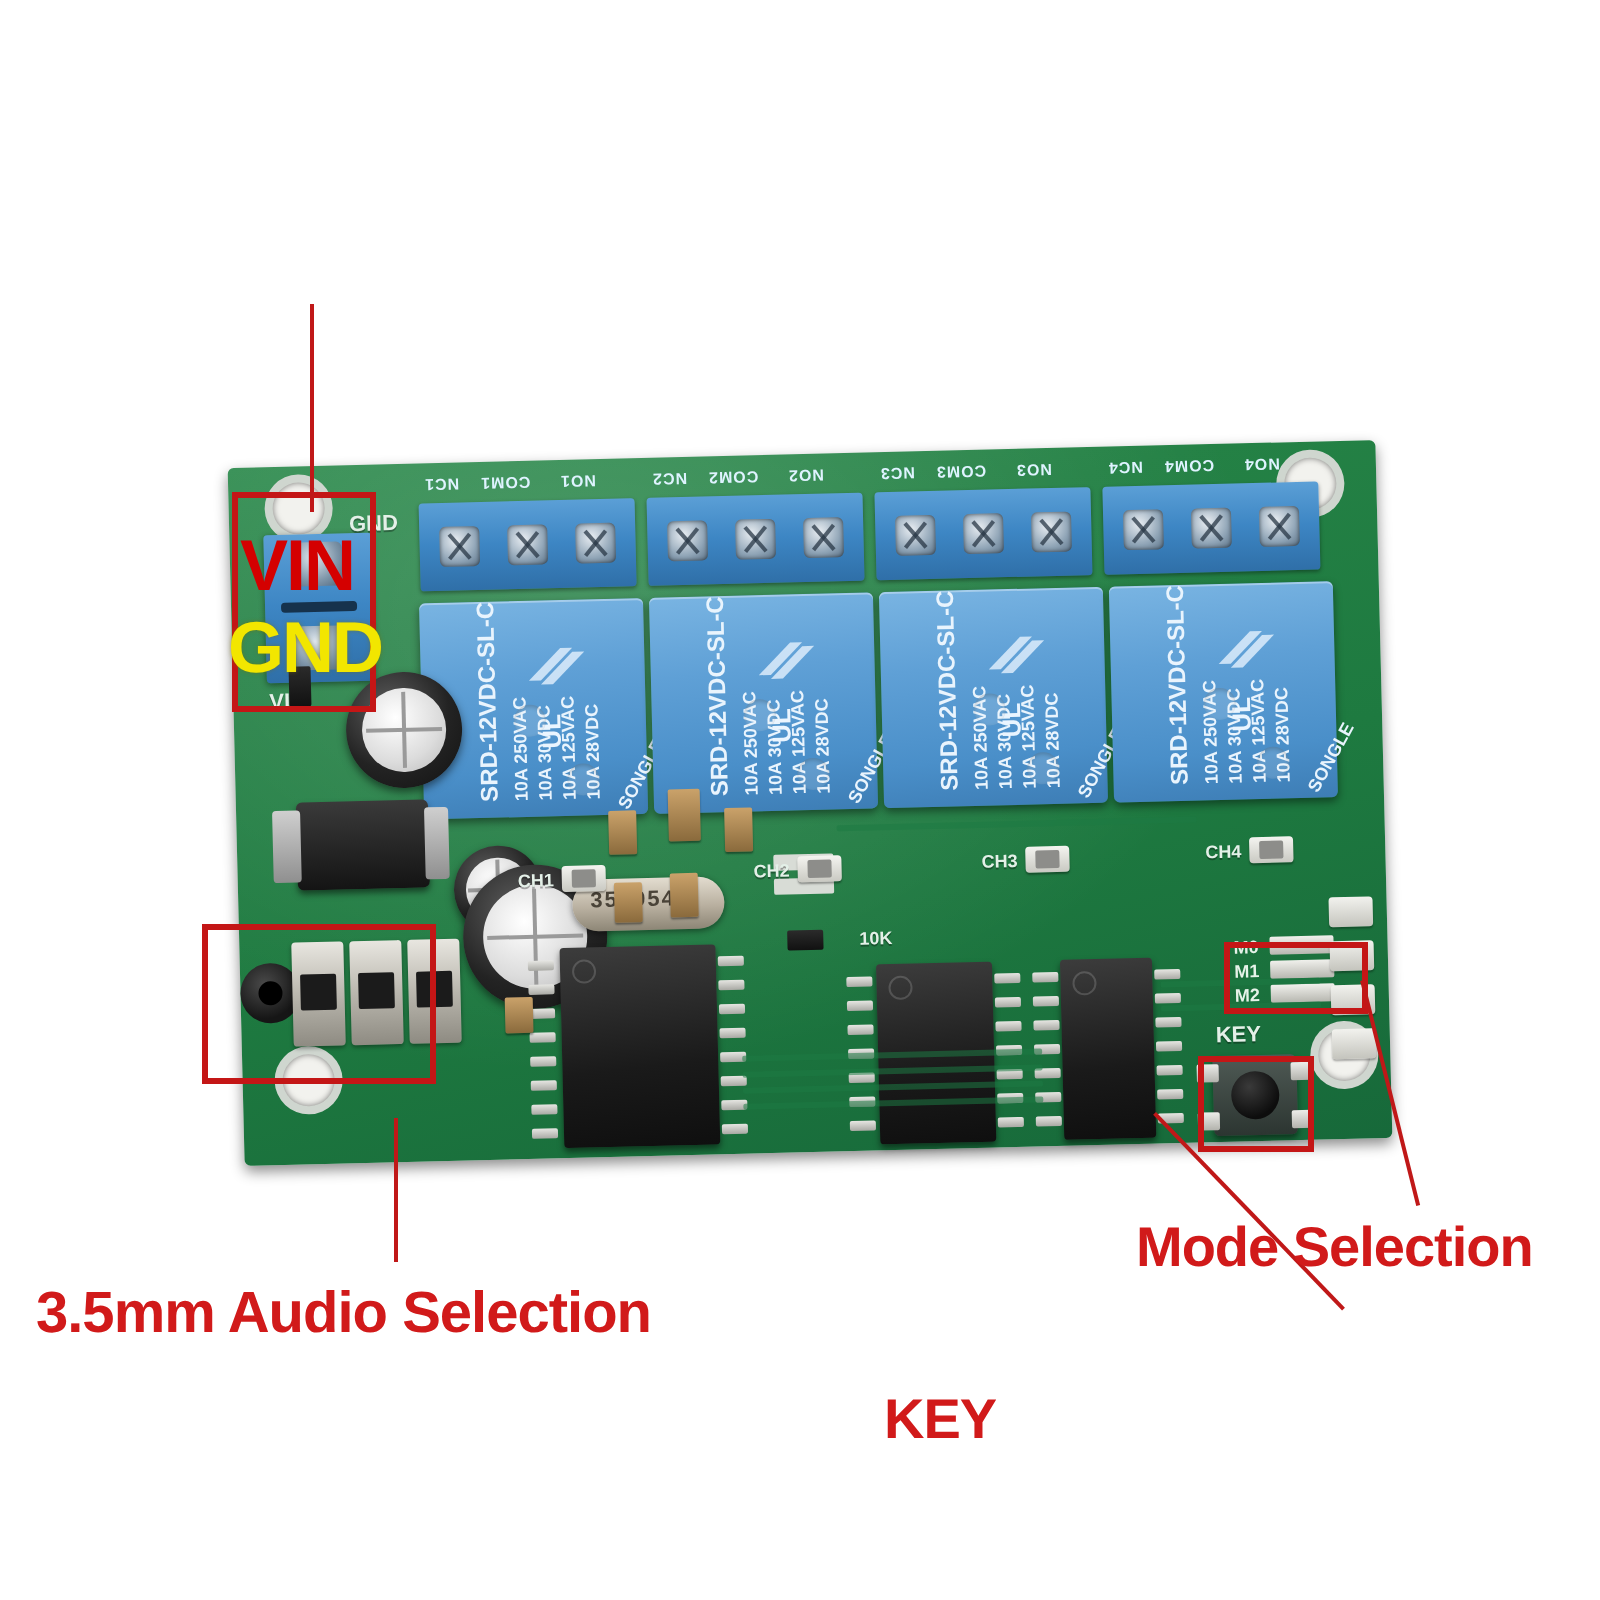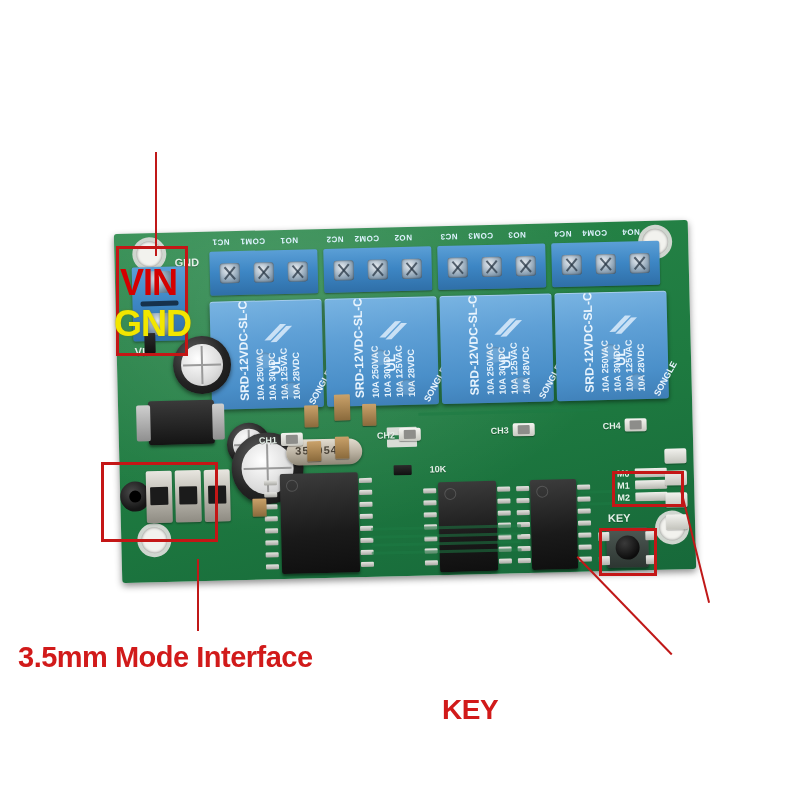--- a/index.html
+++ b/index.html
@@ -460,16 +460,17 @@
               color:#d40000;font-family:'Liberation Sans',sans-serif;letter-spacing:-1px;">VIN</div>
   <div style="position:absolute;left:114px;top:303px;font-size:36px;font-weight:bold;
               color:#f2e600;font-family:'Liberation Sans',sans-serif;letter-spacing:-1px;
               text-shadow:0 0 2px rgba(120,110,0,.55);">GND</div>
 
   <div class="leader" id="lead-power"></div>
   <div class="leader" id="lead-audio"></div>
   <div class="leader-diag" id="lead-key"></div>
   <div class="leader-diag" id="lead-mode"></div>
 
-  <div class="anno" id="anno-audio">3.5mm Mode Interface</div>
+  <div class="anno" id="anno-audio">3.5mm Audio Selection</div>
+  <div class="anno" id="anno-mode">Mode Selection</div>
   <div class="anno" id="anno-key">KEY</div>
 
 </div>
 
 </body></html>

